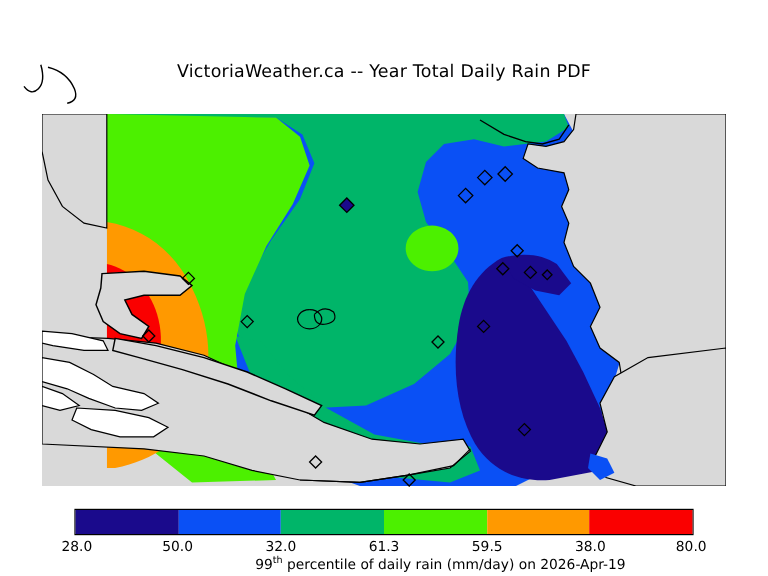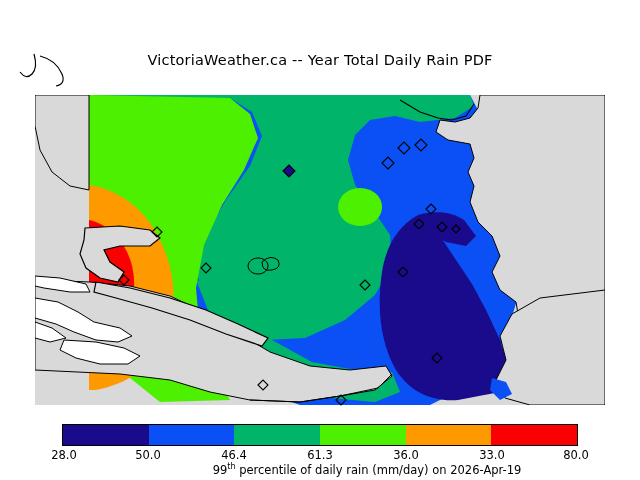--- a/index.html
+++ b/index.html
@@ -178,24 +178,24 @@
       <div class="seg" style="background:#0a50f5"></div>
       <div class="seg" style="background:#00b569"></div>
       <div class="seg" style="background:#4cf000"></div>
       <div class="seg" style="background:#ff9900"></div>
       <div class="seg" style="background:#fa0000"></div>
     </div>
 
     <div id="ticks">
       <span class="tk" style="left:64px">28.0</span>
       <span class="tk" style="left:148px">50.0</span>
-      <span class="tk" style="left:234px">46.4</span>
+      <span class="tk" style="left:234px">32.0</span>
       <span class="tk" style="left:320px">61.3</span>
-      <span class="tk" style="left:406px">36.0</span>
-      <span class="tk" style="left:492px">33.0</span>
+      <span class="tk" style="left:406px">59.5</span>
+      <span class="tk" style="left:492px">38.0</span>
       <span class="tk" style="left:576px">80.0</span>
     </div>
 
     <div id="caption">
       <span>99</span><sup>th</sup><span> percentile of daily rain (mm/day) on 2026-Apr-19</span>
     </div>
   </div>
 
 </div>
 

